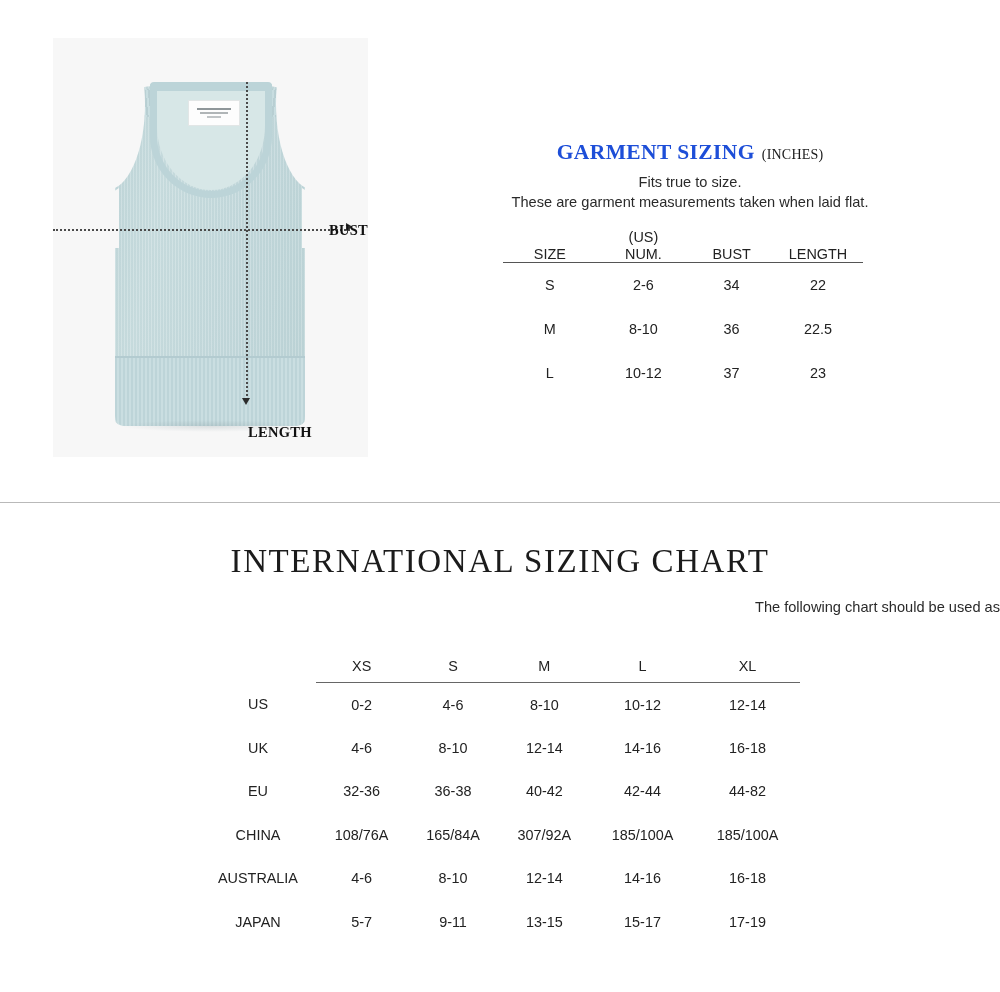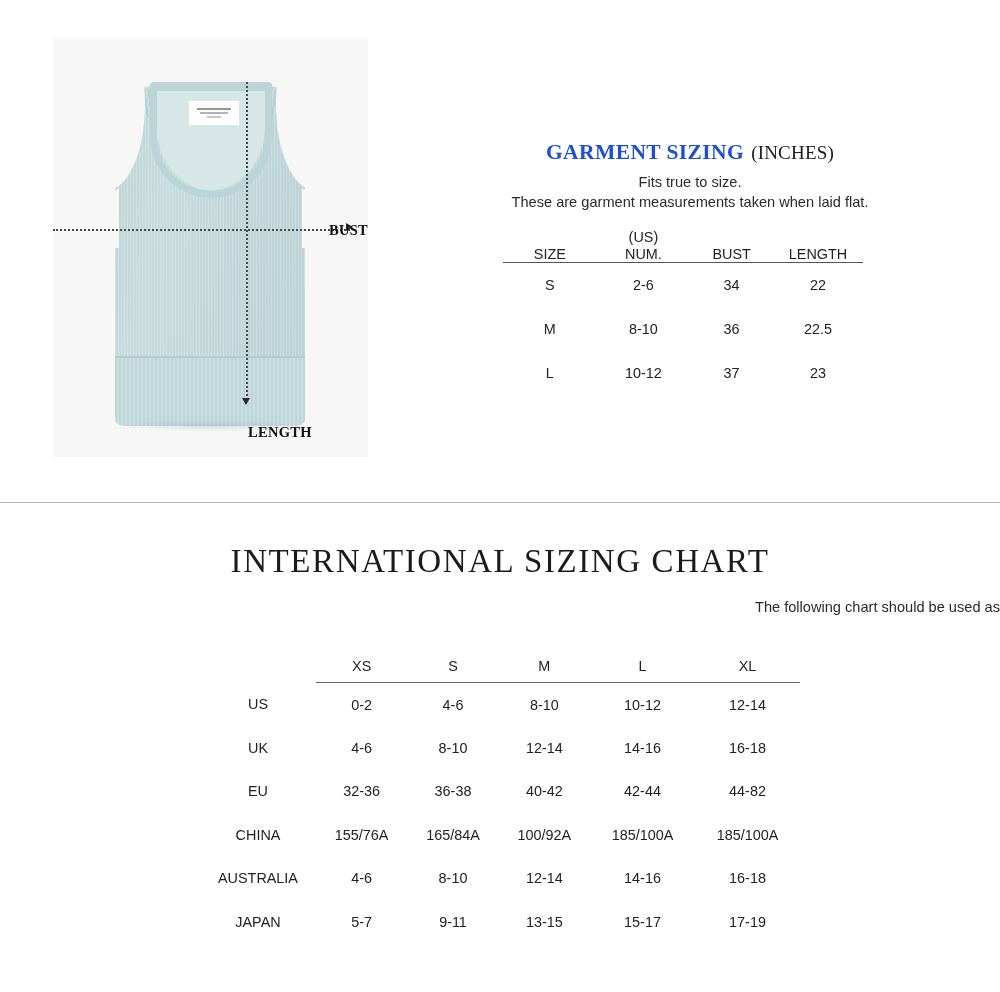--- a/index.html
+++ b/index.html
@@ -123,21 +123,21 @@
   #label-length{ left:248px; top:424px; }
 
   
   #garment-head{ position:absolute; left:440px; top:140px; width:500px; text-align:center; }
   #garment-title{
     font-family:"Liberation Serif", serif; font-weight:700;
     font-size:21.5px; letter-spacing:.4px; color:#1d4ed8; display:inline;
   }
   #garment-title-unit{
     font-family:"Liberation Serif", serif; font-weight:400;
-    font-size:19px; letter-spacing:.2px; color:#1b1b1b; display:inline;
+    font-size:14px; letter-spacing:.2px; color:#1b1b1b; display:inline;
     margin-left:7px;
   }
   .garment-sub{
     font-size:14.6px; color:#2a2a2a; line-height:1.34; margin-top:8px;
   }
 
   
   #garment-table{
     position:absolute; left:503px; top:228px; width:360px;
     border-collapse:collapse;
@@ -295,23 +295,23 @@
         <tr>
           <td class="rowlabel">EU</td>
           <td>32-36</td>
           <td>36-38</td>
           <td>40-42</td>
           <td>42-44</td>
           <td>44-82</td>
         </tr>
         <tr>
           <td class="rowlabel">CHINA</td>
-          <td>155/76A</td>
+          <td>108/76A</td>
           <td>165/84A</td>
-          <td>100/92A</td>
+          <td>307/92A</td>
           <td>185/100A</td>
           <td>185/100A</td>
         </tr>
         <tr>
           <td class="rowlabel">AUSTRALIA</td>
           <td>4-6</td>
           <td>8-10</td>
           <td>12-14</td>
           <td>14-16</td>
           <td>16-18</td>

